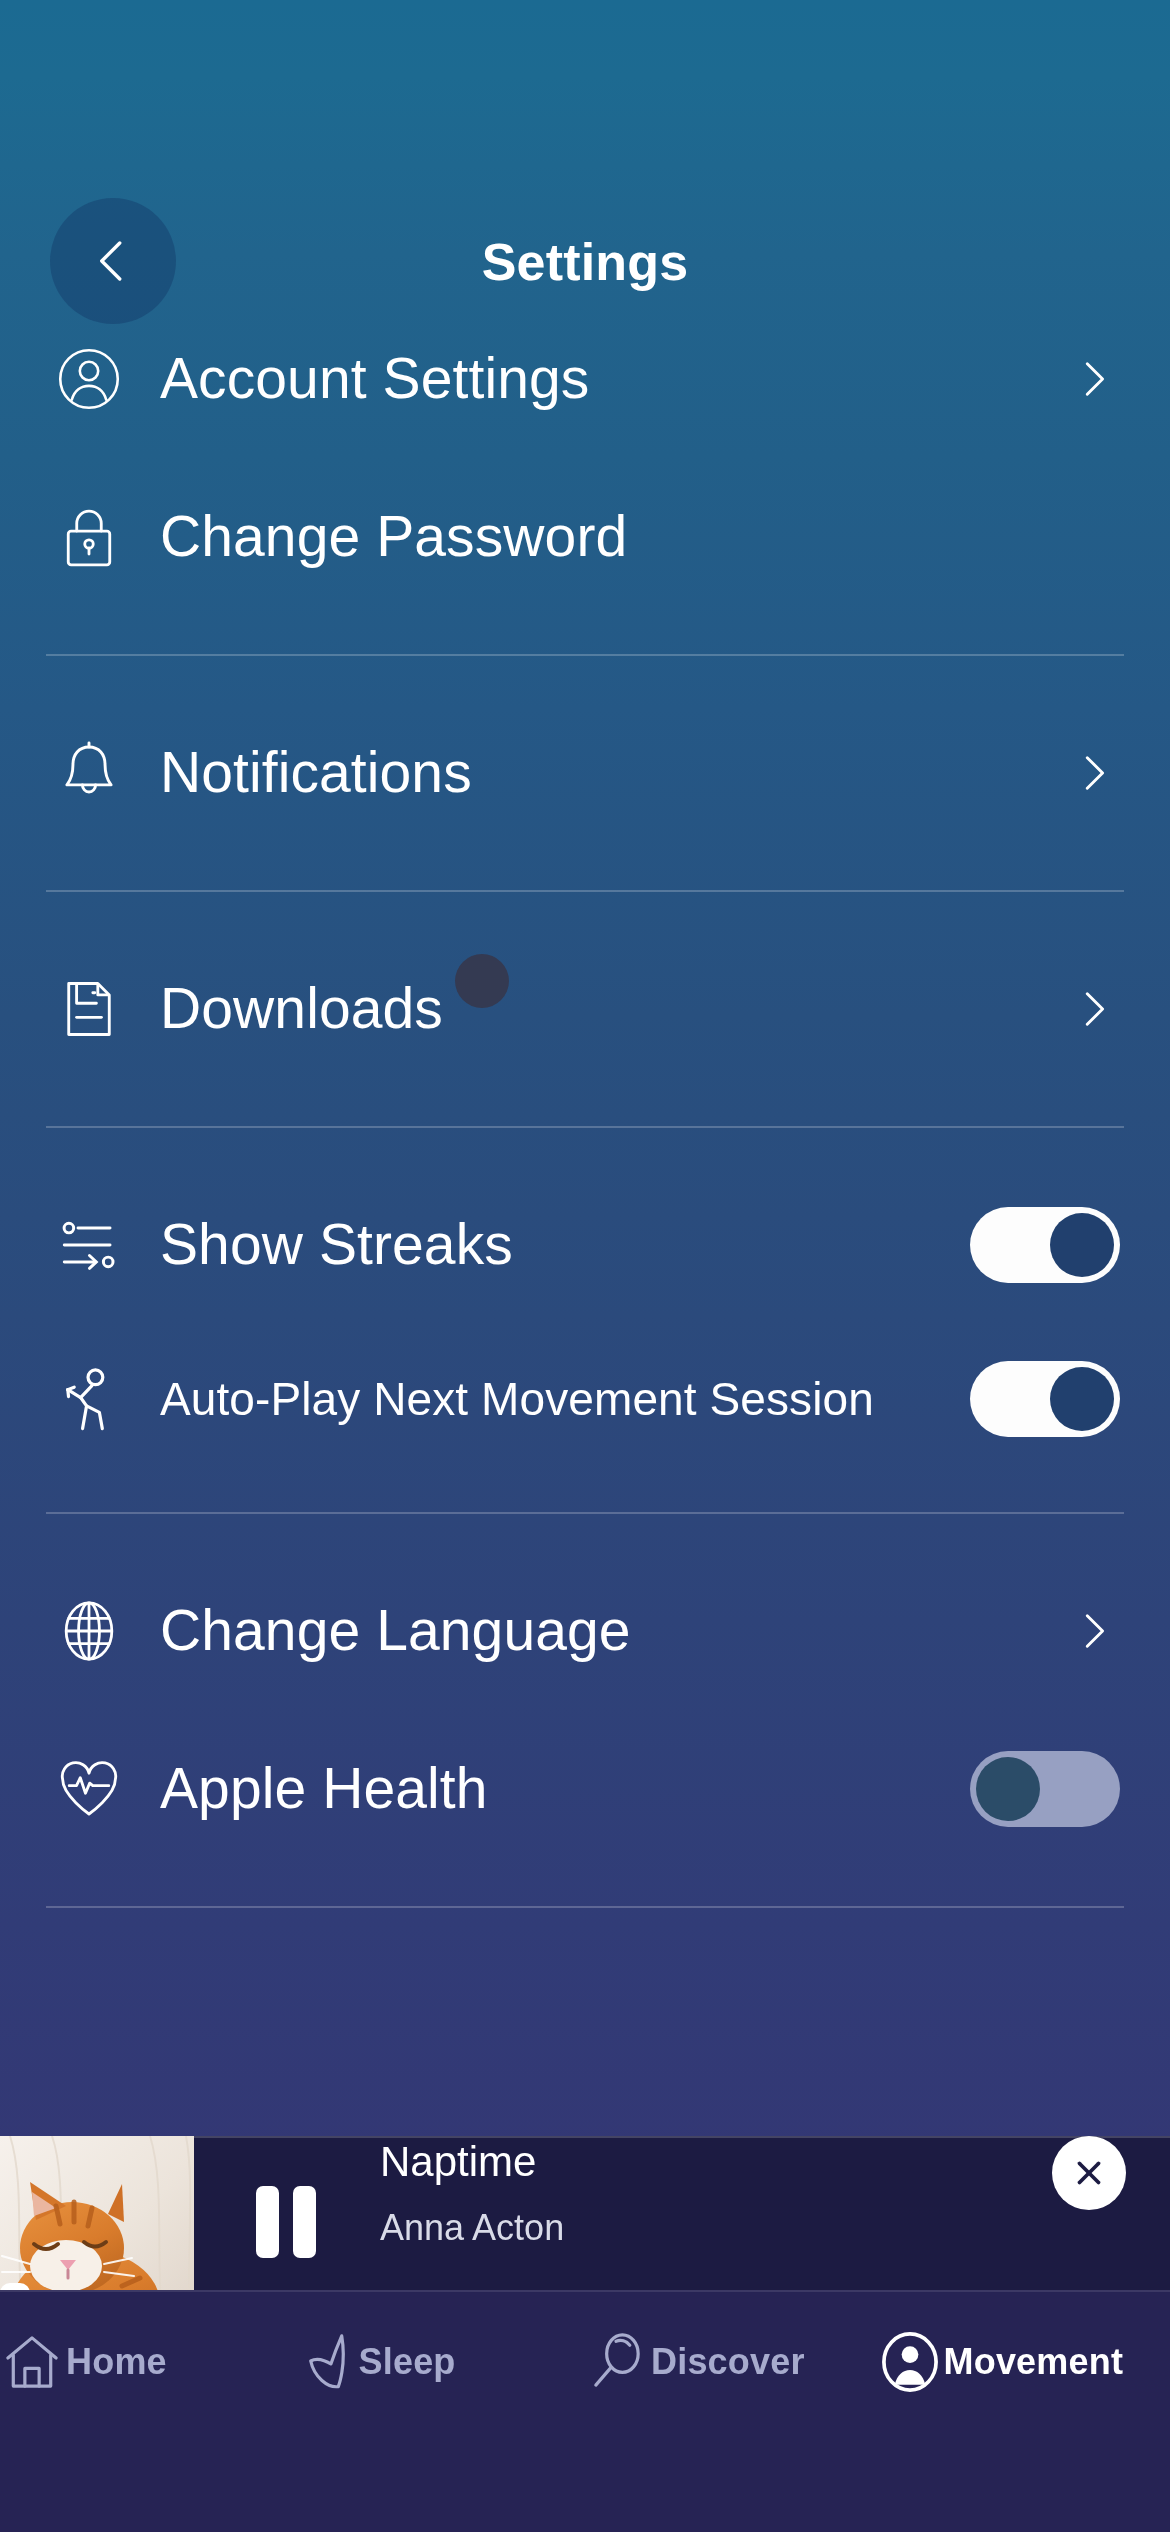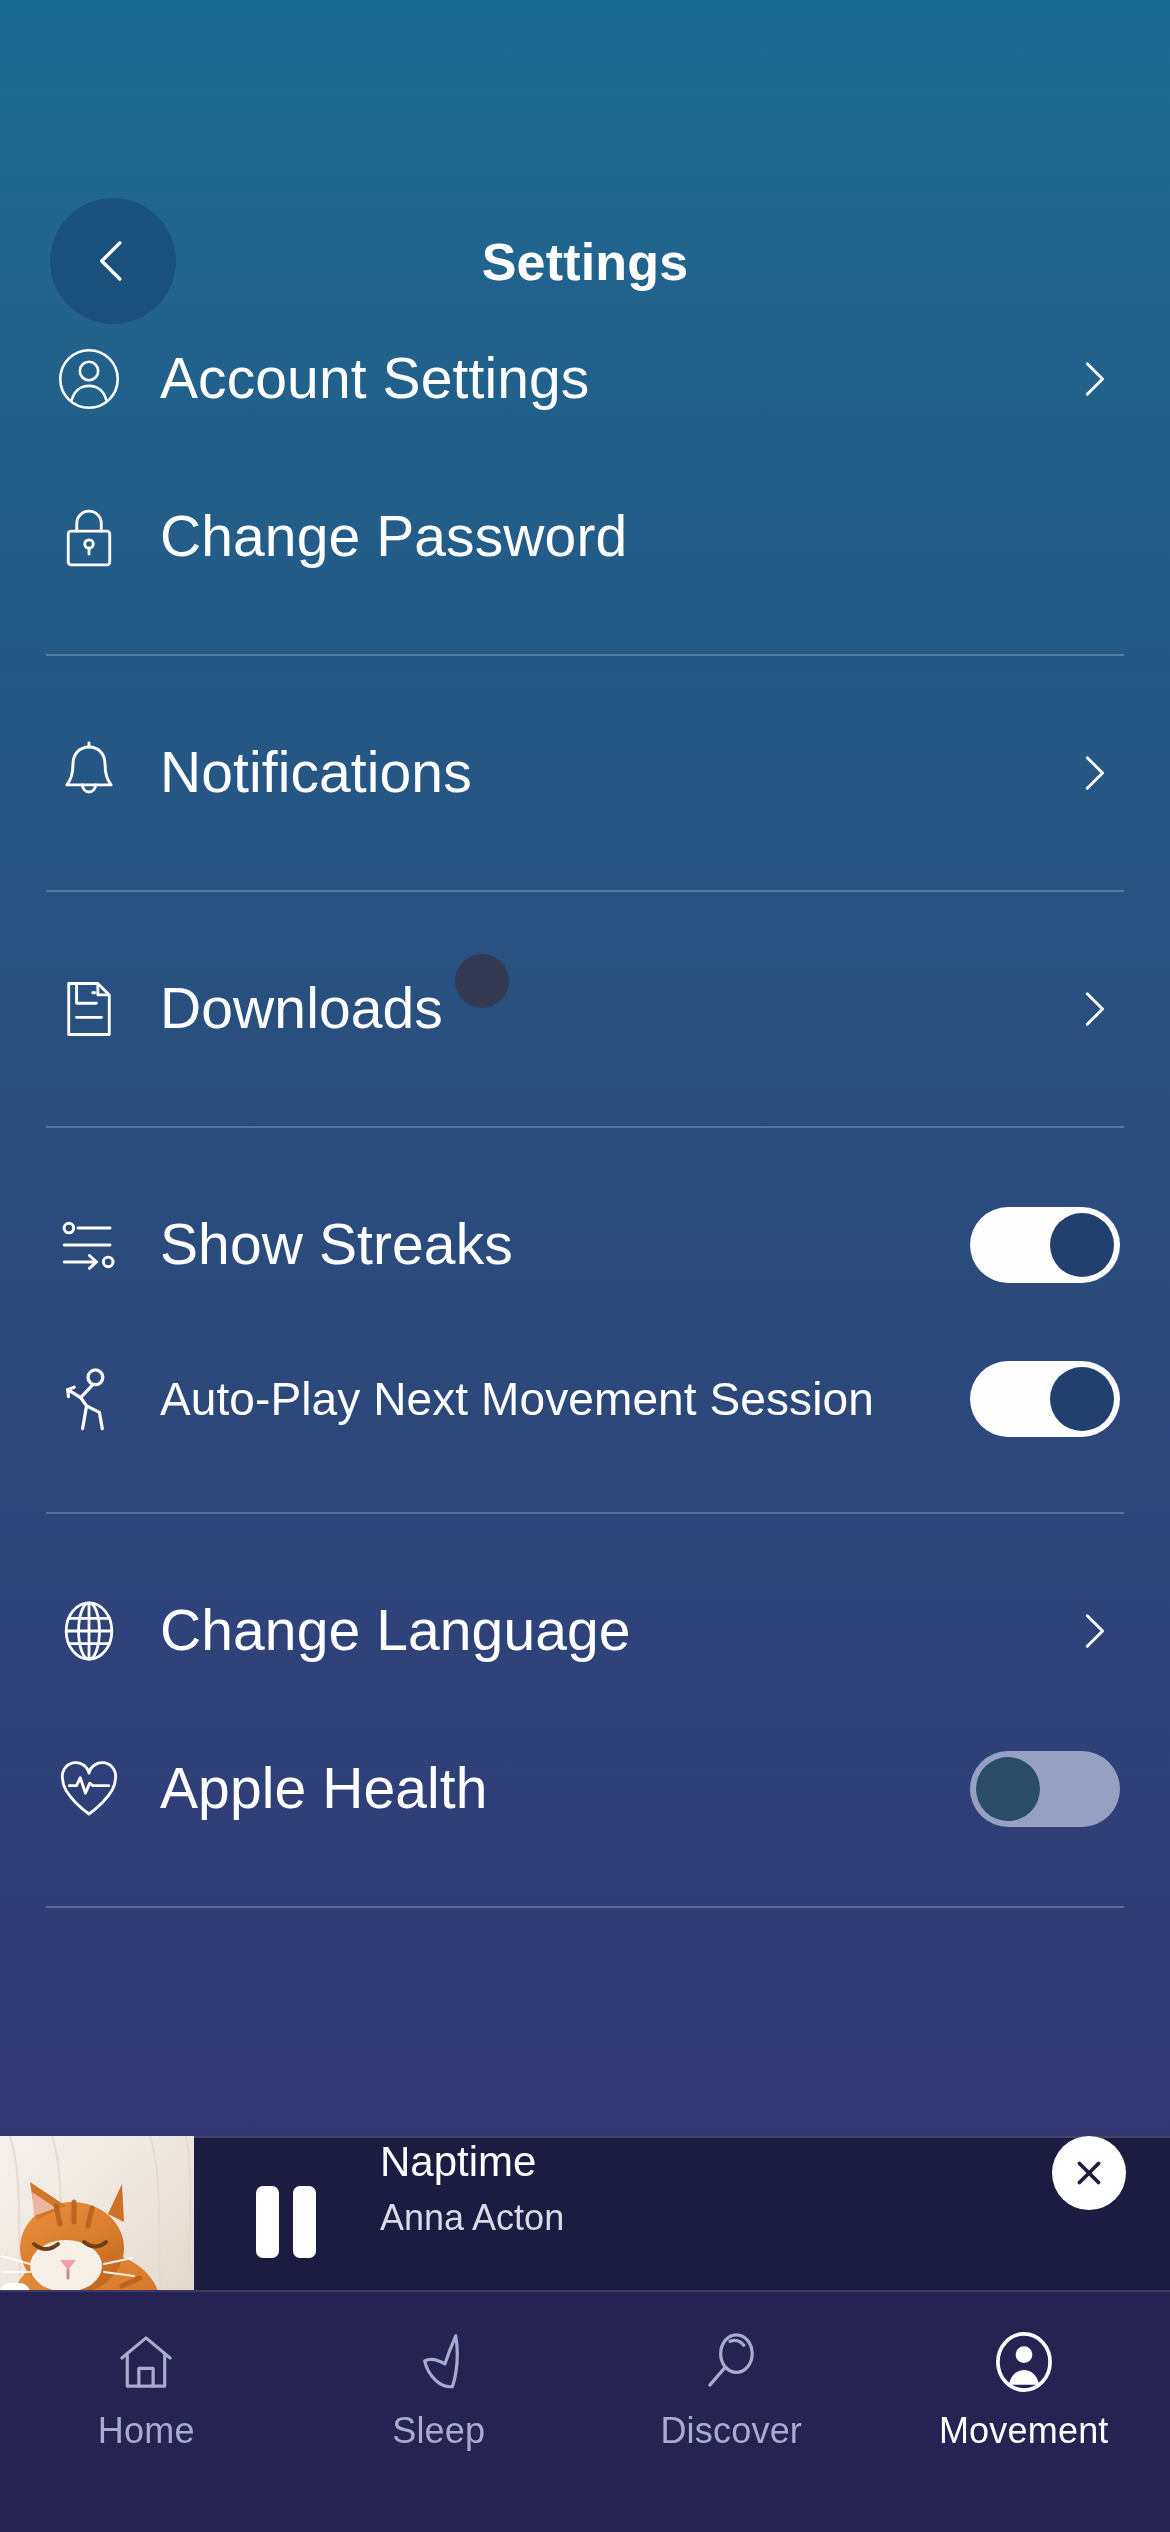--- a/index.html
+++ b/index.html
@@ -128,21 +128,21 @@
     margin-left: 40px;
   }
   .pause-bar {
     width: 23px; height: 72px; border-radius: 7px; background: #ffffff;
   }
   .player-meta { flex: 1; margin-left: 42px; }
   .player-title {
     color: #ffffff; font-size: 42px; line-height: 1.25; font-weight: 400;
   }
   .player-artist {
-    color: #d9dbe8; font-size: 36px; line-height: 1.3; margin-top: 6px;
+    color: #d9dbe8; font-size: 36px; line-height: 1.3; margin-top: 16px;
   }
   .player-close {
     width: 74px; height: 74px; border-radius: 50%;
     background: #ffffff; margin-right: 44px; flex: none;
     display: flex; align-items: center; justify-content: center;
   }
   .player-close svg { display: block; }
   .player-progress {
     position: absolute; left: 0; bottom: 4px;
     width: 34px; height: 22px;
@@ -154,22 +154,22 @@
 
   
   .tabbar {
     position: absolute; left: 0; right: 0; bottom: 0; height: 242px;
     background: #262354;
     display: flex; align-items: flex-start;
     padding-top: 34px;
     border-top: 2px solid rgba(255,255,255,0.10);
   }
   .tab {
-    flex: 1; display: flex; flex-direction: column;
-    align-items: center; gap: 12px;
+    flex: 1; display: flex; flex-direction: row;
+    align-items: center; gap: 2px; font-weight: bold;
   }
   .tab-icon { height: 72px; display:flex; align-items:center; justify-content:center; }
   .tab-icon svg { display: block; }
   .tab-label { font-size: 36px; color: #a7abcd; letter-spacing: 0.2px; }
   .tab.active .tab-label { color: #ffffff; }
 </style>
 </head>
 <body>
 
 <div class="header">

